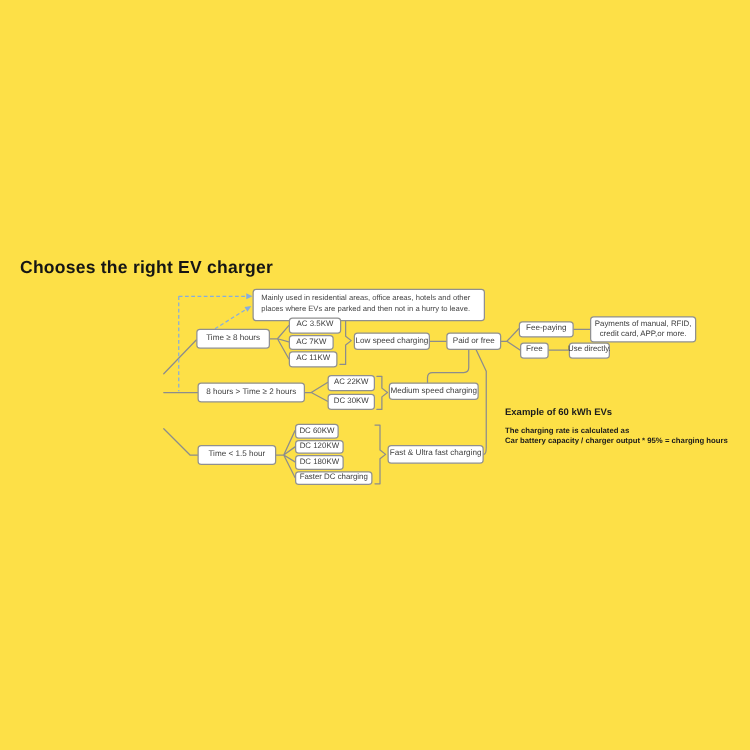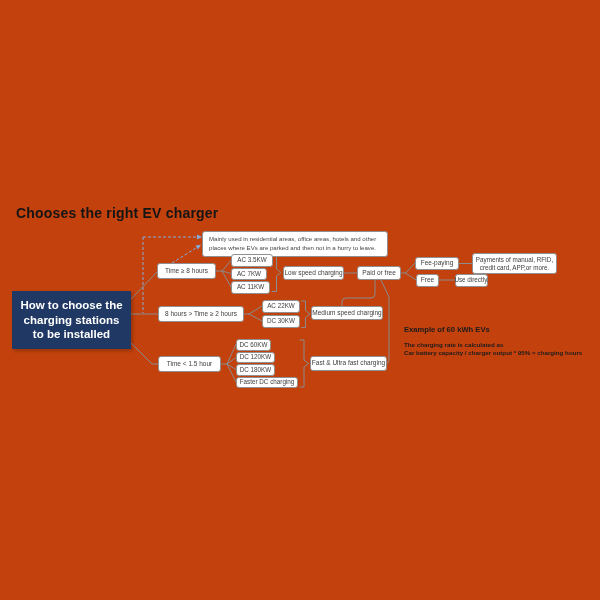--- a/index.html
+++ b/index.html
@@ -1,17 +1,17 @@
 <!DOCTYPE html>
 <html><head>
 <meta charset="utf-8">
 <style>
   html,body{margin:0;padding:0;background:#fff;}
   .stage{
-    position:relative;width:600px;height:600px;background:#c2410c;
+    position:relative;width:600px;height:600px;background:#fde047;
     font-family:"Liberation Sans",sans-serif;overflow:hidden;
   }
   .title{
     position:absolute;left:16px;top:205px;font-size:14px;font-weight:bold;
     color:#151515;letter-spacing:.2px;white-space:nowrap;
   }
   .lines{position:absolute;left:0;top:0;width:600px;height:600px;}
   .node{
     position:absolute;box-sizing:border-box;background:#ffffff;
     border:1px solid #909090;border-radius:3px;
@@ -85,25 +85,20 @@
     </g>
   </svg>
 
   <div class="title">Chooses the right EV charger</div>
 
   <div class="node note multiline" style="left:202px;top:231px;width:186px;height:26px;">
     <span>Mainly used in residential areas, office areas, hotels and other</span>
     <span>places where EVs are parked and then not in a hurry to leave.</span>
   </div>
 
-  <div class="node root" style="left:12px;top:291px;width:119px;height:58px;">
-    <span>How to choose the</span>
-    <span>charging stations</span>
-    <span>to be installed</span>
-  </div>
 
   <div class="node" style="left:157px;top:263px;width:59px;height:16px;">Time ≥ 8 hours</div>
   <div class="node small" style="left:231px;top:254px;width:42px;height:12.5px;">AC 3.5KW</div>
   <div class="node small" style="left:231px;top:267.5px;width:36px;height:12.5px;">AC 7KW</div>
   <div class="node small" style="left:231px;top:281px;width:39px;height:12.5px;">AC 11KW</div>
   <div class="node" style="left:283px;top:266px;width:61px;height:14px;">Low speed charging</div>
 
   <div class="node" style="left:357px;top:266px;width:44px;height:14px;">Paid or free</div>
   <div class="node" style="left:415px;top:257px;width:44px;height:12.5px;">Fee-paying</div>
   <div class="node" style="left:416px;top:274px;width:23px;height:12.5px;">Free</div>

